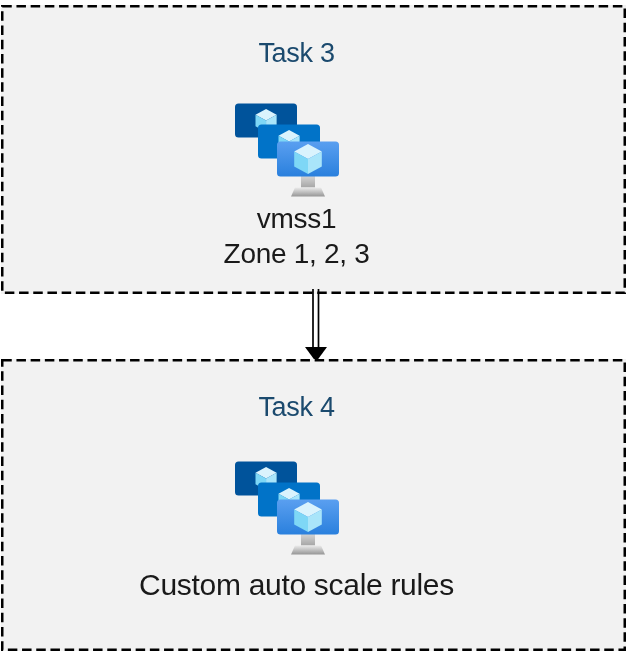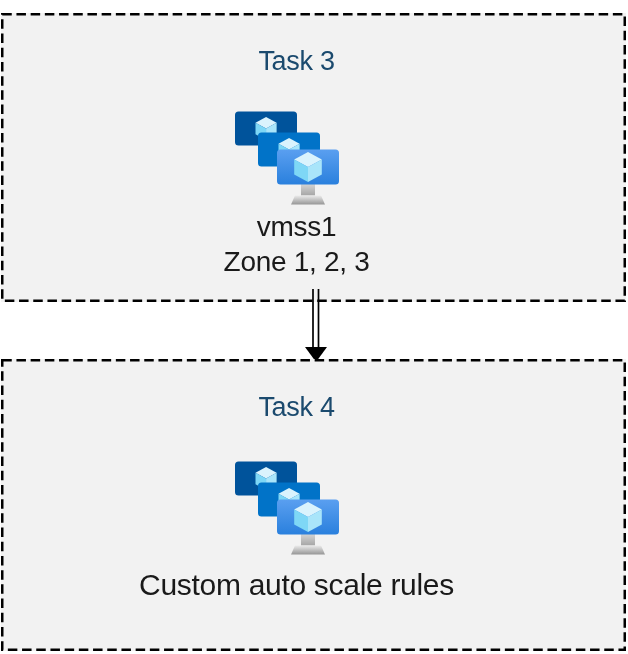--- a/index.html
+++ b/index.html
@@ -14,21 +14,21 @@
     height: 654px;
     background: #ffffff;
     overflow: hidden;
   }
   .box {
     position: absolute;
     left: 1px;
     width: 625px;
     background: #f2f2f2;
   }
-  .box.box-task3 { top: 13px;   height: 289px; text-decoration: underline; }
+  .box.box-task3 { top: 5px;   height: 289px; text-decoration: underline; }
   .box.box-task4 { top: 359px; height: 292px; }
   .border-svg {
     position: absolute;
     left: 0; top: 0;
     display: block;
   }
   .box-title {
     position: absolute;
     top: 28px;
     left: 0;

